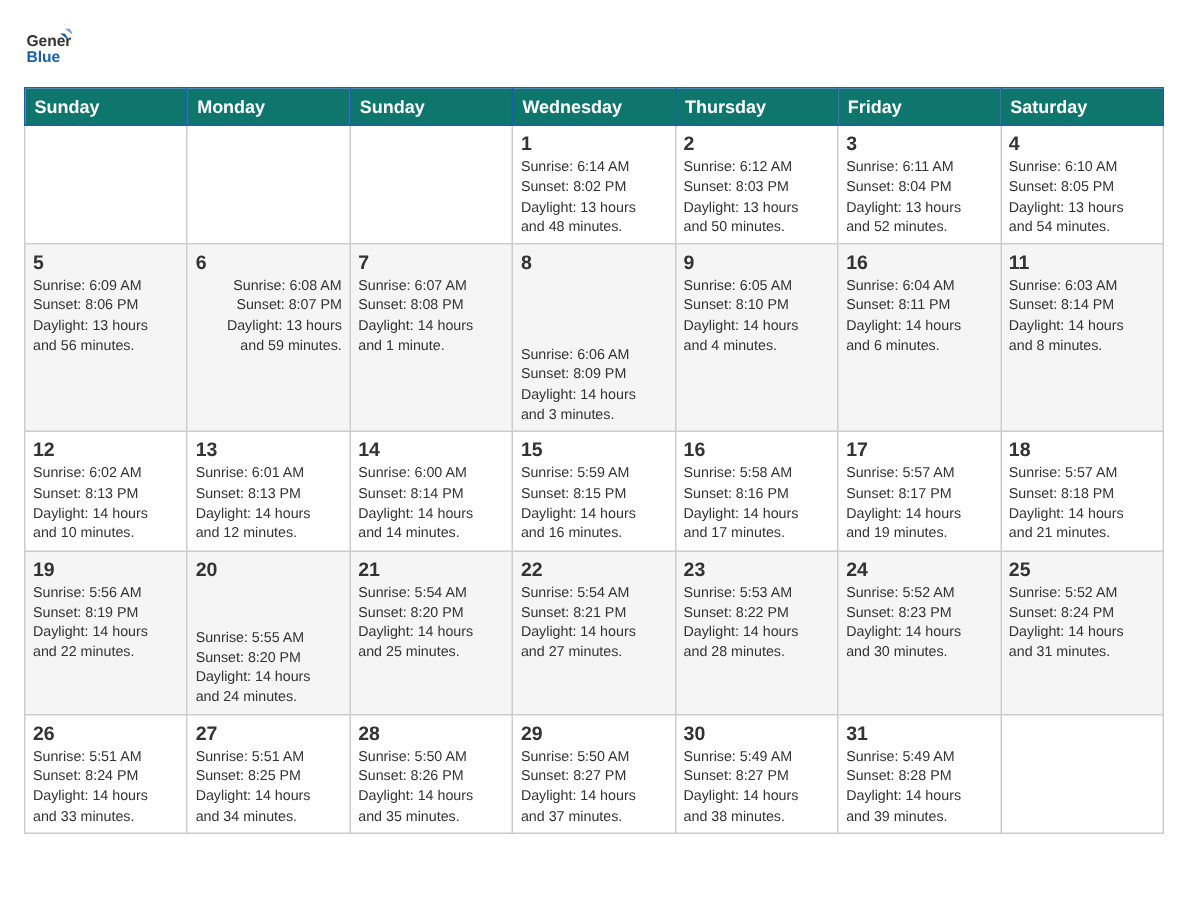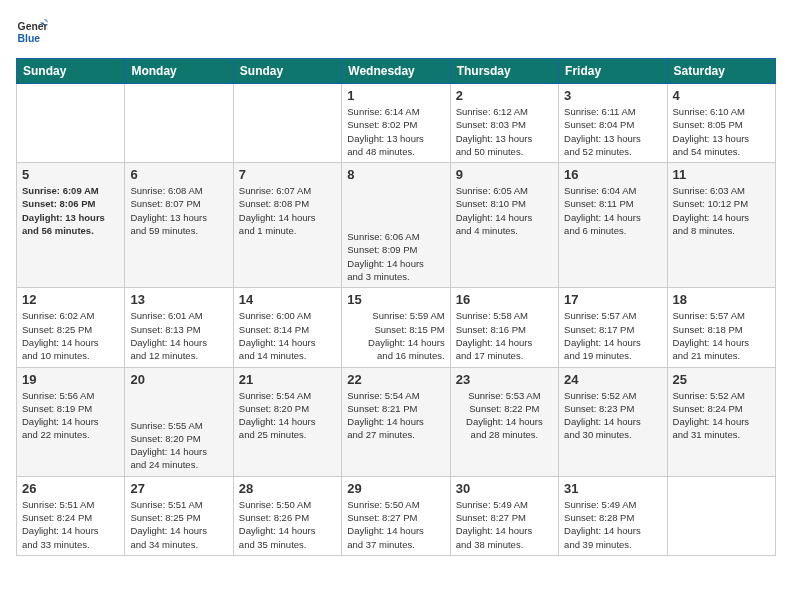--- a/index.html
+++ b/index.html
@@ -151,28 +151,28 @@
             <span class="day-num">4</span>
             <div class="day-info" style="white-space: pre-line;">Sunrise: 6:10 AM
 Sunset: 8:05 PM
 Daylight: 13 hours
 and 54 minutes.</div>
           </td>
         </tr>
         <tr>
           <td>
             <span class="day-num">5</span>
-            <div class="day-info" style="white-space: pre-line; font-weight: bold;">Sunrise: 6:09 AM
+            <div class="day-info" style="white-space: pre-line;">Sunrise: 6:09 AM
 Sunset: 8:06 PM
 Daylight: 13 hours
 and 56 minutes.</div>
           </td>
           <td>
             <span class="day-num">6</span>
-            <div class="day-info" style="white-space: pre-line;">Sunrise: 6:08 AM
+            <div class="day-info" style="white-space: pre-line; text-align: right;">Sunrise: 6:08 AM
 Sunset: 8:07 PM
 Daylight: 13 hours
 and 59 minutes.</div>
           </td>
           <td>
             <span class="day-num">7</span>
             <div class="day-info" style="white-space: pre-line;">Sunrise: 6:07 AM
 Sunset: 8:08 PM
 Daylight: 14 hours
 and 1 minute.</div>
@@ -194,50 +194,50 @@
           <td>
             <span class="day-num">16</span>
             <div class="day-info" style="white-space: pre-line;">Sunrise: 6:04 AM
 Sunset: 8:11 PM
 Daylight: 14 hours
 and 6 minutes.</div>
           </td>
           <td>
             <span class="day-num">11</span>
             <div class="day-info" style="white-space: pre-line;">Sunrise: 6:03 AM
-Sunset: 10:12 PM
+Sunset: 8:14 PM
 Daylight: 14 hours
 and 8 minutes.</div>
           </td>
         </tr>
         <tr>
           <td>
             <span class="day-num">12</span>
             <div class="day-info" style="white-space: pre-line;">Sunrise: 6:02 AM
-Sunset: 8:25 PM
+Sunset: 8:13 PM
 Daylight: 14 hours
 and 10 minutes.</div>
           </td>
           <td>
             <span class="day-num">13</span>
             <div class="day-info" style="white-space: pre-line;">Sunrise: 6:01 AM
 Sunset: 8:13 PM
 Daylight: 14 hours
 and 12 minutes.</div>
           </td>
           <td>
             <span class="day-num">14</span>
             <div class="day-info" style="white-space: pre-line;">Sunrise: 6:00 AM
 Sunset: 8:14 PM
 Daylight: 14 hours
 and 14 minutes.</div>
           </td>
           <td>
             <span class="day-num">15</span>
-            <div class="day-info" style="white-space: pre-line; text-align: right;">Sunrise: 5:59 AM
+            <div class="day-info" style="white-space: pre-line;">Sunrise: 5:59 AM
 Sunset: 8:15 PM
 Daylight: 14 hours
 and 16 minutes.</div>
           </td>
           <td>
             <span class="day-num">16</span>
             <div class="day-info" style="white-space: pre-line;">Sunrise: 5:58 AM
 Sunset: 8:16 PM
 Daylight: 14 hours
 and 17 minutes.</div>
@@ -281,21 +281,21 @@
           </td>
           <td>
             <span class="day-num">22</span>
             <div class="day-info" style="white-space: pre-line;">Sunrise: 5:54 AM
 Sunset: 8:21 PM
 Daylight: 14 hours
 and 27 minutes.</div>
           </td>
           <td>
             <span class="day-num">23</span>
-            <div class="day-info" style="white-space: pre-line; text-align: center;">Sunrise: 5:53 AM
+            <div class="day-info" style="white-space: pre-line;">Sunrise: 5:53 AM
 Sunset: 8:22 PM
 Daylight: 14 hours
 and 28 minutes.</div>
           </td>
           <td>
             <span class="day-num">24</span>
             <div class="day-info" style="white-space: pre-line;">Sunrise: 5:52 AM
 Sunset: 8:23 PM
 Daylight: 14 hours
 and 30 minutes.</div>

